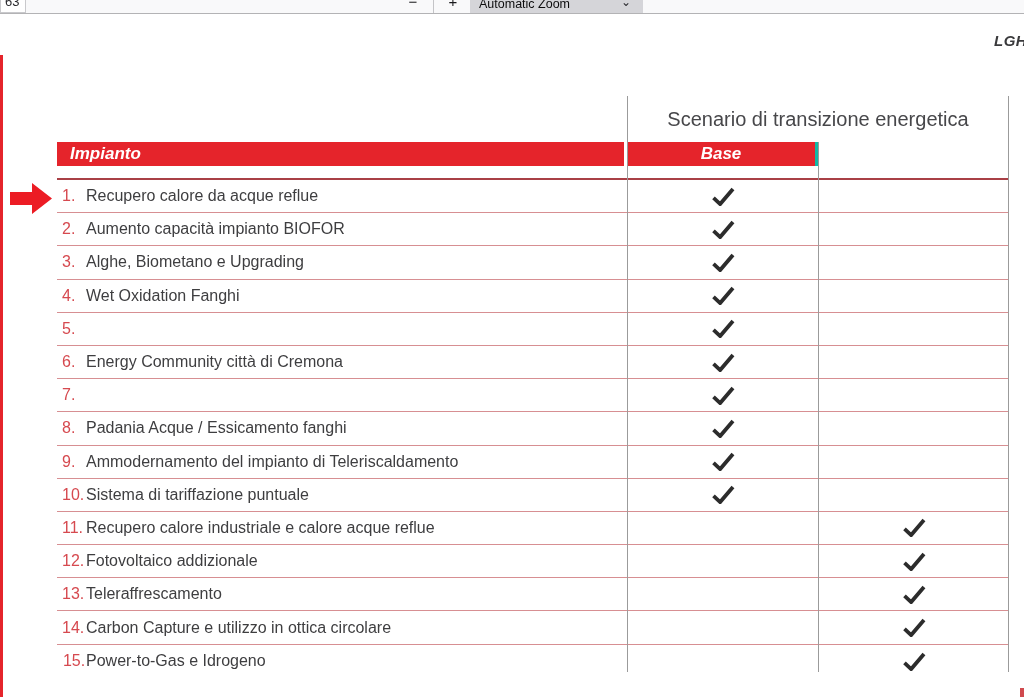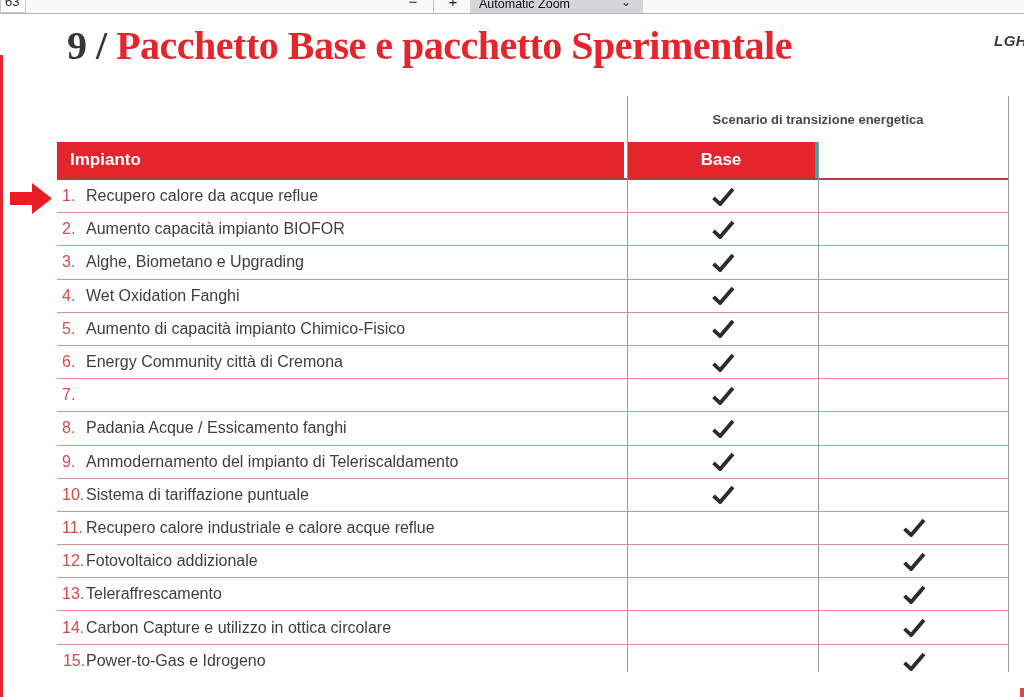--- a/index.html
+++ b/index.html
@@ -43,23 +43,23 @@
 
   
   .tbl{position:absolute;left:57px;top:81px;width:952px;height:582px;}
   .vline{position:absolute;width:1px;background:var(--gray-line);}
   .vline.v1{left:570px;top:0;height:576px;}
   .vline.v2{left:761px;top:46px;height:530px;}
   .vline.v3{left:951px;top:0;height:576px;}
 
   .scenario-header{position:absolute;left:570px;top:0;width:382px;height:46px;
     display:flex;align-items:center;justify-content:center;
-    font-size:13px;color:var(--scenario);font-weight:bold;}
-
-  .red-header{position:absolute;left:0;top:46px;width:952px;height:36px;display:flex;}
+    font-size:20px;color:var(--scenario);}
+
+  .red-header{position:absolute;left:0;top:46px;width:952px;height:24px;display:flex;font-style:italic;}
   .red-header .hc{background:var(--red);color:#fff;font-weight:bold;font-size:17px;
     display:flex;align-items:center;}
   .hc.c-impianto{width:570px;padding-left:13px;border-right:3px solid #fff;}
   .hc.c-base{width:191px;justify-content:center;border-right:3px solid #14b8a6;}
   .hc.c-sper{width:191px;justify-content:center;margin-top:48px;}
 
   .rows{position:absolute;left:0;top:82px;width:952px;border-top:2px solid var(--dark-line);}
   .row{display:flex;height:33.2px;border-bottom:1px solid var(--pink-line);}
   .row:last-child{border-bottom:none;text-align:center;}
   .cell-label{width:570px;display:flex;align-items:center;padding-left:5px;
@@ -94,23 +94,20 @@
         <path d="M9 2 V12 M4 8 L9 13 L14 8" stroke="#2a2a2e" stroke-width="2" fill="none"></path>
         <path d="M2 15 H16" stroke="#2a2a2e" stroke-width="2.4" fill="none"></path>
       </svg>
     </div>
   </div>
 
   <div class="page">
     <div class="left-red-border"></div>
     <div class="corner-red"></div>
 
-    <div class="slide-title">
-      <span class="t-prefix">9 / </span><span class="t-main">Pacchetto Base e pacchetto Sperimentale</span>
-    </div>
 
     <div class="logo">LGH</div>
 
     <div class="tbl">
       <div class="scenario-header">Scenario di transizione energetica</div>
 
       <div class="red-header">
         <div class="hc c-impianto">Impianto</div>
         <div class="hc c-base">Base</div>
         <div class="hc c-sper">Sperimentale</div>
@@ -165,21 +162,20 @@
               <svg viewBox="0 0 25 20" width="24" height="19">
                 <path d="M2.5 11.5 L9.5 18 L23 2" stroke="#2c2c2c" stroke-width="4" fill="none"></path>
               </svg>
             </div>
     <div class="cell-check"></div>
   </div>
 
   <div class="row">
     <div class="cell-label">
       <span class="num">5.</span>
-      <span>Aumento di capacità impianto Chimico-Fisico</span>
     </div>
     <div class="cell-check">
               <svg viewBox="0 0 25 20" width="24" height="19">
                 <path d="M2.5 11.5 L9.5 18 L23 2" stroke="#2c2c2c" stroke-width="4" fill="none"></path>
               </svg>
             </div>
     <div class="cell-check"></div>
   </div>
 
   <div class="row">

